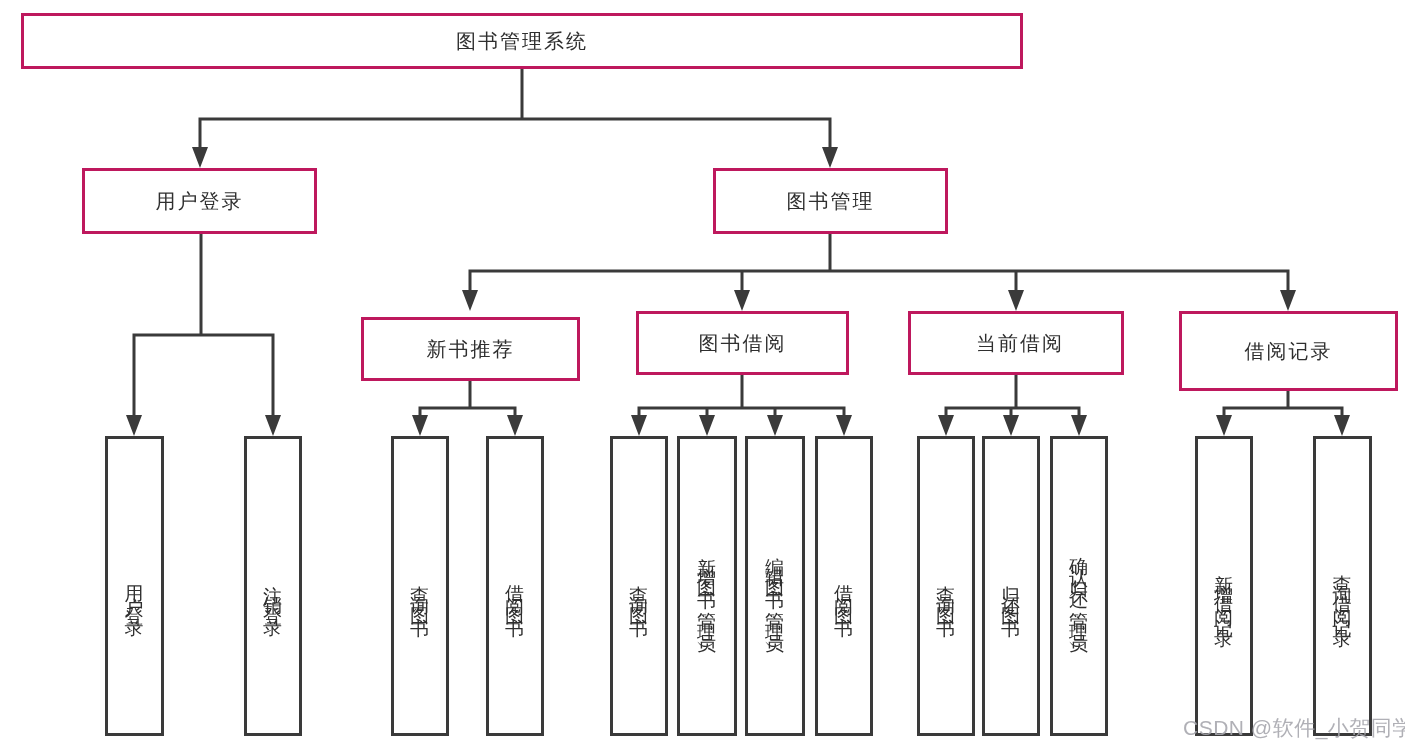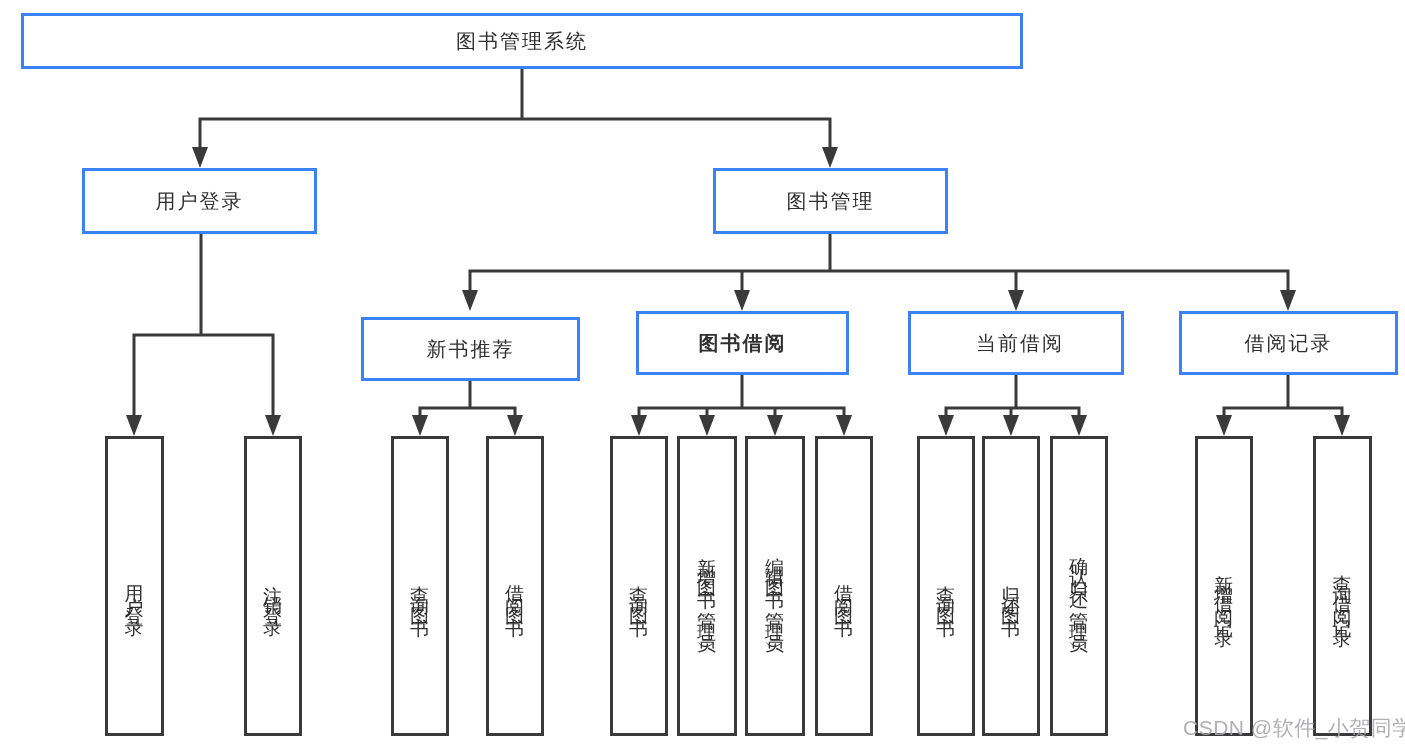--- a/index.html
+++ b/index.html
@@ -17,21 +17,21 @@
   }
   #connector-layer {
     position: absolute;
     left: 0;
     top: 0;
     z-index: 1;
   }
   .hbox {
     position: absolute;
     box-sizing: border-box;
-    border: 3px solid #3b82f6;
+    border: 3px solid #be185d;
     background: #ffffff;
     display: flex;
     align-items: center;
     justify-content: center;
     font-size: 20px;
     letter-spacing: 2px;
     color: #2f2f2f;
     z-index: 2;
     white-space: nowrap;
   }
@@ -121,27 +121,27 @@
   <div class="hbox" style="left:82px; top:168px; width:235px; height:66px;">
     <span>用户登录</span>
   </div>
   <div class="hbox" style="left:713px; top:168px; width:235px; height:66px;text-align:center;">
     <span>图书管理</span>
   </div>
 
   <div class="hbox" style="left:361px; top:317px; width:219px; height:64px;">
     <span>新书推荐</span>
   </div>
-  <div class="hbox" style="left:636px; top:311px; width:213px; height:64px;font-weight:bold;">
+  <div class="hbox" style="left:636px; top:311px; width:213px; height:64px;">
     <span>图书借阅</span>
   </div>
   <div class="hbox" style="left:908px; top:311px; width:216px; height:64px;padding-left:8px;">
     <span>当前借阅</span>
   </div>
-  <div class="hbox" style="left:1179px; top:311px; width:219px; height:64px;">
+  <div class="hbox" style="left:1179px; top:311px; width:219px; height:80px;">
     <span>借阅记录</span>
   </div>
 
   <div class="vbox" style="left:105px; top:436px; width:59px; height:300px;">
     <span class="vlabel">用户登录</span>
   </div>
   <div class="vbox" style="left:244px; top:436px; width:58px; height:300px;">
     <span class="vlabel">注销登录</span>
   </div>
 

